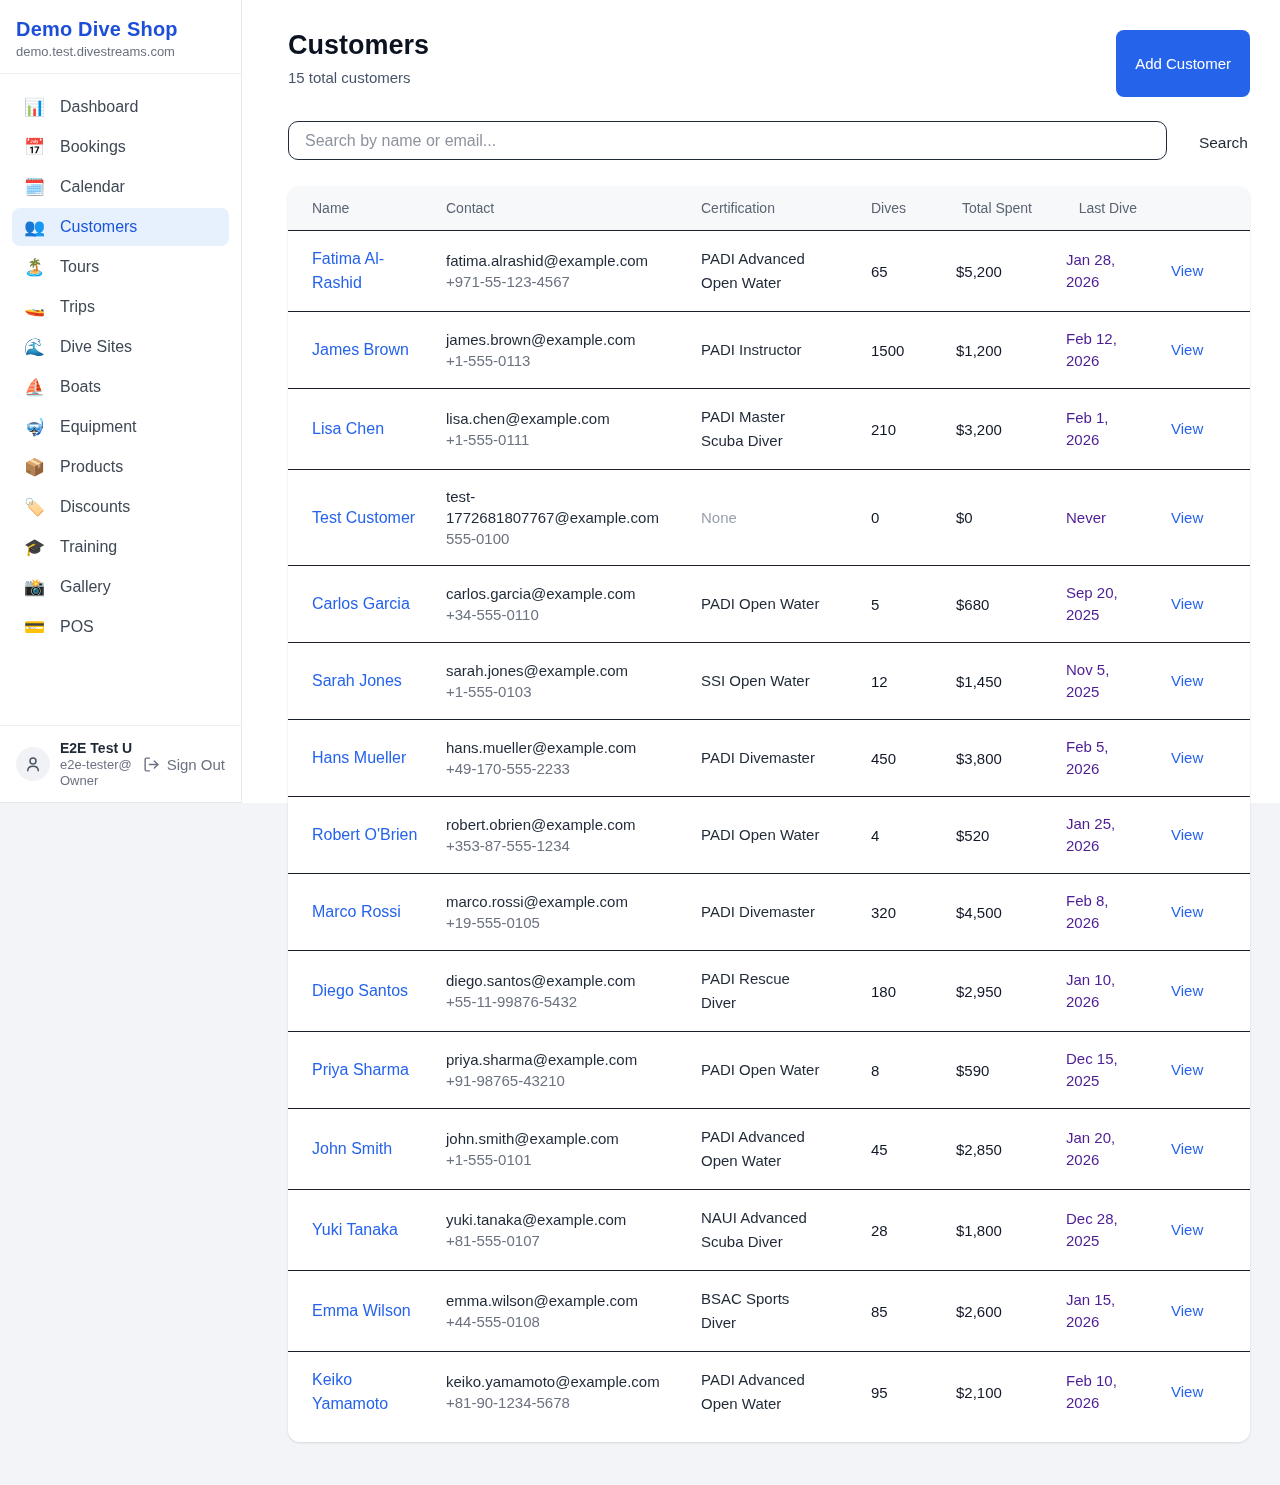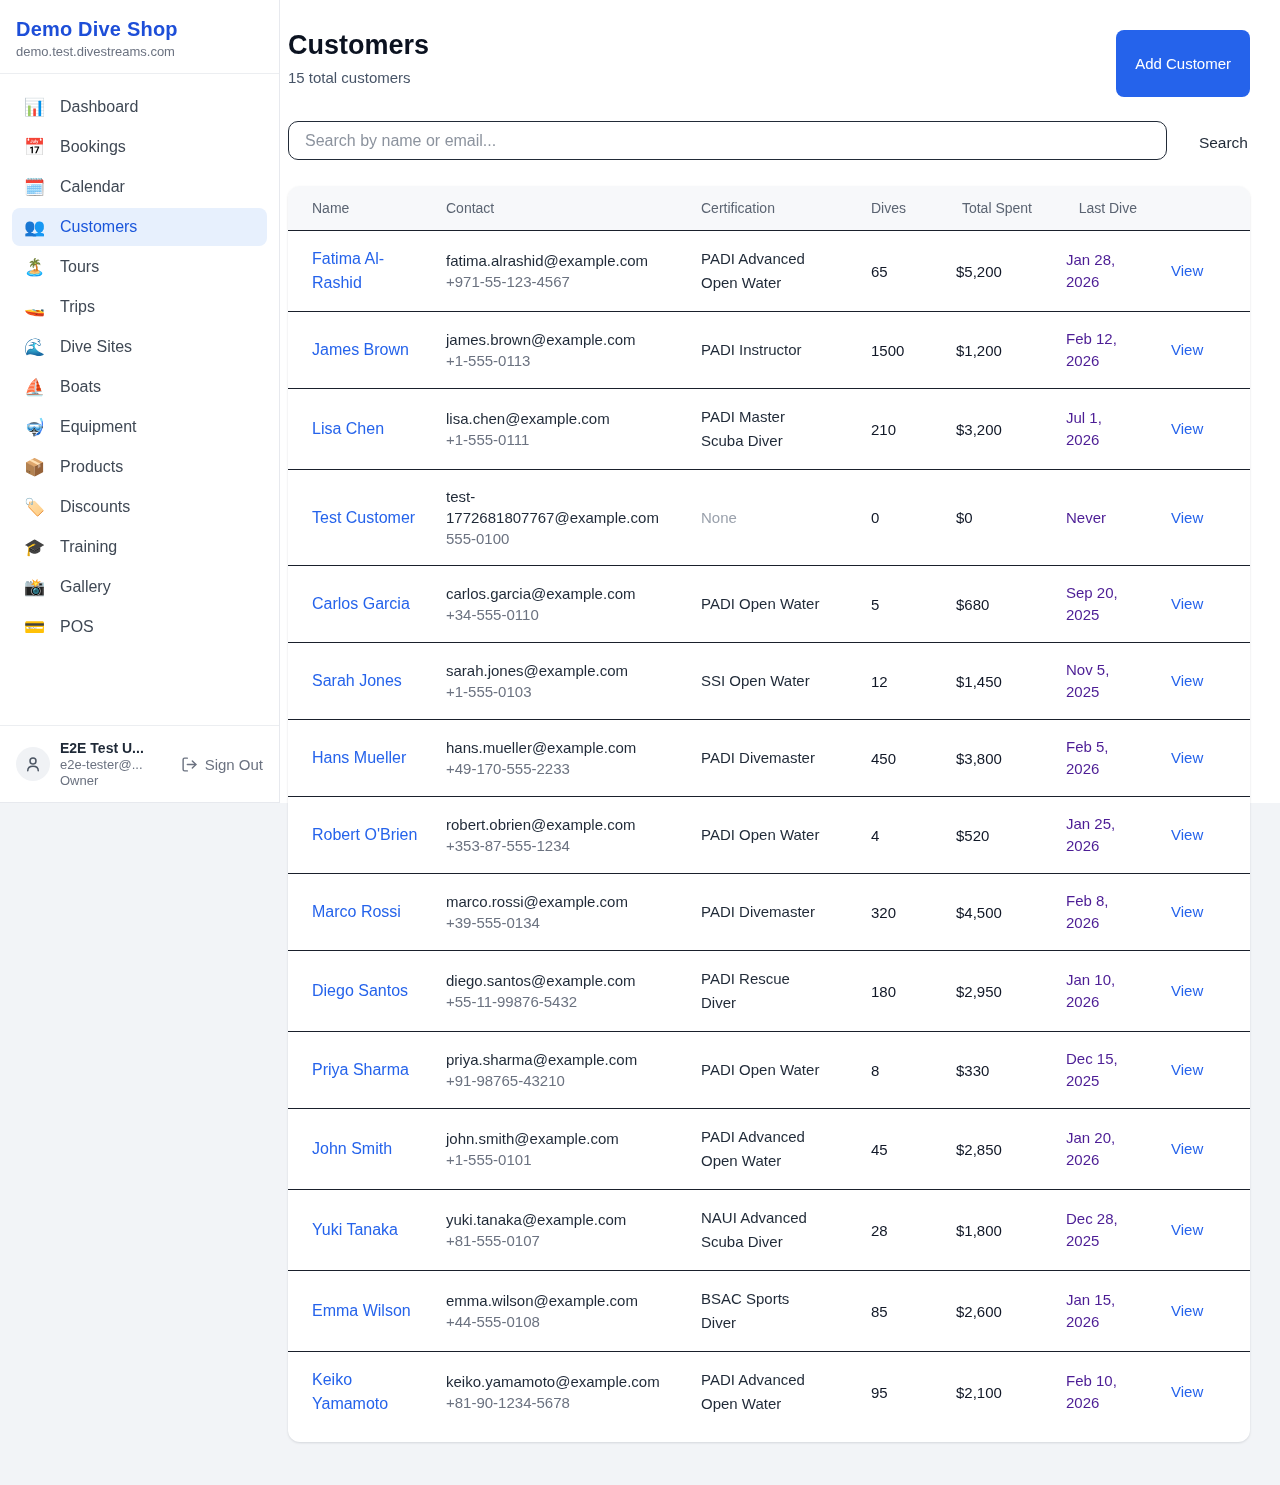--- a/index.html
+++ b/index.html
@@ -8,21 +8,21 @@
     font-family:"Liberation Sans","DejaVu Sans",sans-serif;
     background:#f2f4f7;
     position:relative;
     overflow:hidden;
     color:#111827;
   }
   .viewport-band { position:absolute; top:0; left:0; right:0; height:803px; background:#ffffff; }
 
   
   .sidebar {
-    position:absolute; top:0; left:0; width:280px; height:803px;
+    position:absolute; top:0; left:0; width:242px; height:803px;
     background:#fff; border-right:1px solid #e7e9ee; border-bottom:1px solid #e7e9ee;
     display:flex; flex-direction:column;
   }
   .brand { padding:18px 16px 14px 16px; }
   .brand-title { font-size:20px; font-weight:700; color:#1d4ed8; letter-spacing:.2px; }
   .brand-sub { font-size:13px; color:#6b7280; margin-top:3px; }
   .side-divider { border-top:1px solid #eceef1; }
   .nav { padding:14px 12px; flex:1 1 auto; }
   .nav-item {
     display:flex; align-items:center; gap:14px;
@@ -248,21 +248,21 @@
   </tr>
           <tr>
     <td class="c-name"><a href="#">Lisa Chen</a></td>
     <td class="c-contact pad-r-contact">
       <div class="email">lisa.chen@example.com</div>
       <div class="phone">+1-555-0111</div>
     </td>
     <td class="c-cert pad-r-cert">PADI Master Scuba Diver</td>
     <td class="c-dives">210</td>
     <td class="c-spent">$3,200</td>
-    <td class="c-last pad-r-last">Jul 1, 2026</td>
+    <td class="c-last pad-r-last">Feb 1, 2026</td>
     <td class="c-view"><a href="#">View</a></td>
   </tr>
           <tr>
     <td class="c-name"><a href="#">Test Customer</a></td>
     <td class="c-contact pad-r-contact">
       <div class="email">test-1772681807767@example.com</div>
       <div class="phone">555-0100</div>
     </td>
     <td class="c-cert pad-r-cert muted">None</td>
     <td class="c-dives">0</td>
@@ -315,21 +315,21 @@
     <td class="c-cert pad-r-cert">PADI Open Water</td>
     <td class="c-dives">4</td>
     <td class="c-spent">$520</td>
     <td class="c-last pad-r-last">Jan 25, 2026</td>
     <td class="c-view"><a href="#">View</a></td>
   </tr>
           <tr>
     <td class="c-name"><a href="#">Marco Rossi</a></td>
     <td class="c-contact pad-r-contact">
       <div class="email">marco.rossi@example.com</div>
-      <div class="phone">+39-555-0134</div>
+      <div class="phone">+19-555-0105</div>
     </td>
     <td class="c-cert pad-r-cert">PADI Divemaster</td>
     <td class="c-dives">320</td>
     <td class="c-spent">$4,500</td>
     <td class="c-last pad-r-last">Feb 8, 2026</td>
     <td class="c-view"><a href="#">View</a></td>
   </tr>
           <tr>
     <td class="c-name"><a href="#">Diego Santos</a></td>
     <td class="c-contact pad-r-contact">
@@ -343,21 +343,21 @@
     <td class="c-view"><a href="#">View</a></td>
   </tr>
           <tr>
     <td class="c-name"><a href="#">Priya Sharma</a></td>
     <td class="c-contact pad-r-contact">
       <div class="email">priya.sharma@example.com</div>
       <div class="phone">+91-98765-43210</div>
     </td>
     <td class="c-cert pad-r-cert">PADI Open Water</td>
     <td class="c-dives">8</td>
-    <td class="c-spent">$330</td>
+    <td class="c-spent">$590</td>
     <td class="c-last pad-r-last">Dec 15, 2025</td>
     <td class="c-view"><a href="#">View</a></td>
   </tr>
           <tr>
     <td class="c-name"><a href="#">John Smith</a></td>
     <td class="c-contact pad-r-contact">
       <div class="email">john.smith@example.com</div>
       <div class="phone">+1-555-0101</div>
     </td>
     <td class="c-cert pad-r-cert">PADI Advanced Open Water</td>

